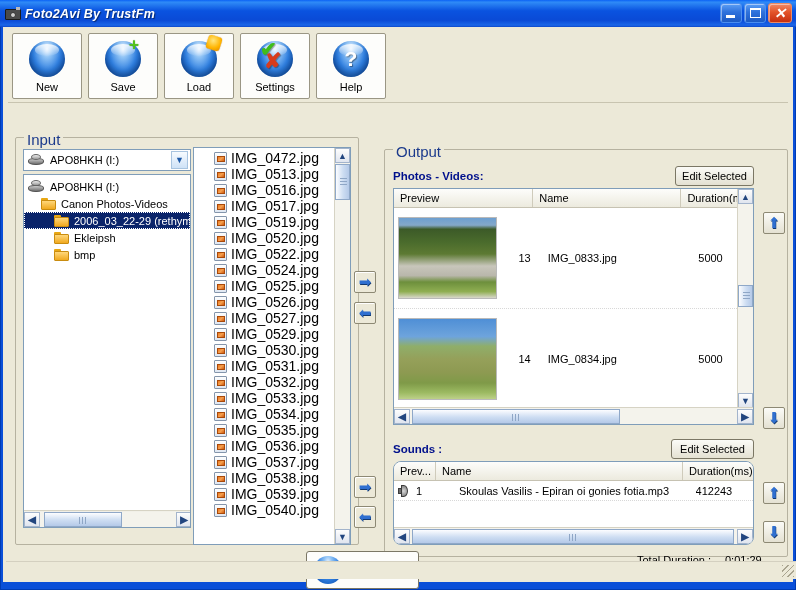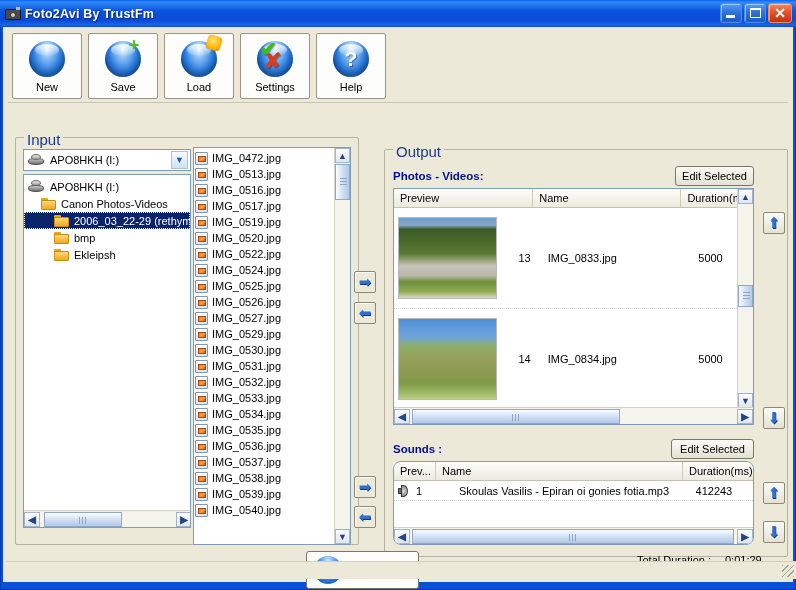--- a/index.html
+++ b/index.html
@@ -25,21 +25,21 @@
     background: linear-gradient(to bottom, #0058ee 0%, #3e8fef 3px, #0a5ce8 22px, #0a4fd8 27px);
     border: 1px solid #003bb3;
     box-sizing: border-box;
   }
   .titlebar {
     position: absolute;
     left: 0; top: 0;
     width: 796px; height: 27px;
     background: linear-gradient(to bottom,
        #0b62f5 0%, #2f8bf7 8%, #0a53e0 40%, #0a4ad6 75%, #1b66e8 93%, #0c47c9 100%);
-    display: flex; align-items: center;
+    display: flex; align-items: center; font-style: italic;
   }
   .title-icon {
     width: 16px; height: 15px;
     margin-left: 5px; margin-right: 4px;
     position: relative;
   }
   .cam-body {
     position: absolute; left: 0; top: 3px;
     width: 16px; height: 11px;
     background: #4a4a4a;
@@ -347,22 +347,22 @@
     left: 190px; top: 120px;
     width: 158px; height: 398px;
     background: #fff;
     border: 1px solid #7f9db9;
     box-sizing: border-box;
     overflow: hidden;
   }
   .filerow {
     display: flex; align-items: center;
     height: 16px;
-    padding-left: 1px;
-    font-size: 11px;
+    padding-left: 20px;
+    font-size: 14px;
     white-space: nowrap;
     cursor: pointer;
   }
   .ico-jpg {
     width: 13px; height: 13px;
     margin-right: 4px; flex: none;
     position: relative;
     background: linear-gradient(to bottom, #fdfdfd, #dfe7f2);
     border: 1px solid #8495ab;
     border-radius: 1px;
@@ -680,25 +680,25 @@
             <div class="tnode" style="padding-left: 17px;">
               <span class="ico-folder"></span>
               <span>Canon Photos-Videos</span>
             </div>
             <div class="tnode sel" style="padding-left: 30px;">
               <span class="ico-folder"></span>
               <span>2006_03_22-29 (rethymno)</span>
             </div>
             <div class="tnode" style="padding-left: 30px;">
               <span class="ico-folder"></span>
-              <span>bmp</span>
+              <span>Ekleipsh</span>
             </div>
             <div class="tnode" style="padding-left: 30px;">
               <span class="ico-folder"></span>
-              <span>Ekleipsh</span>
+              <span>bmp</span>
             </div>
           </div>
         <div class="tree-scroll">
           <div class="sb-arrow">◀</div>
           <div class="sb-track">
             <div class="sb-thumb" style="left:4px; width:78px;">
               <div class="sb-grip"></div>
             </div>
           </div>
           <div class="sb-arrow">▶</div>

